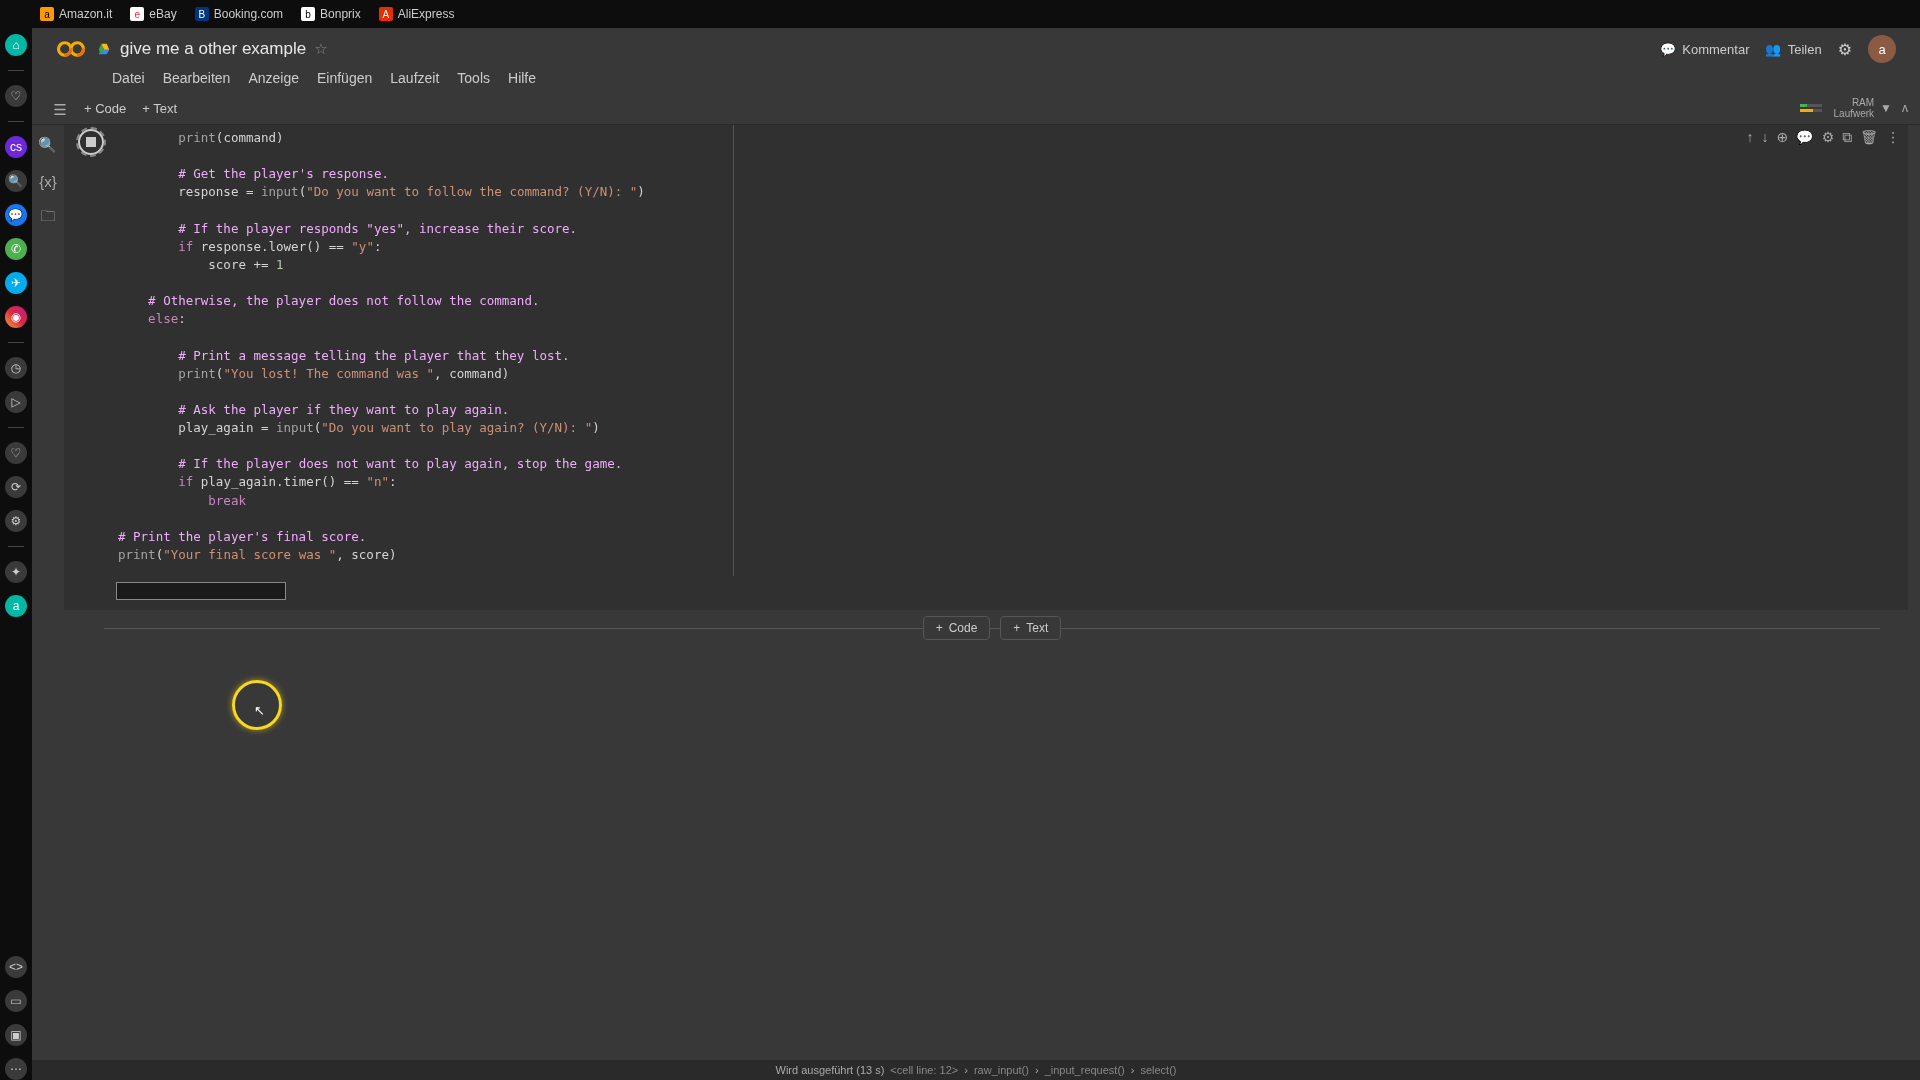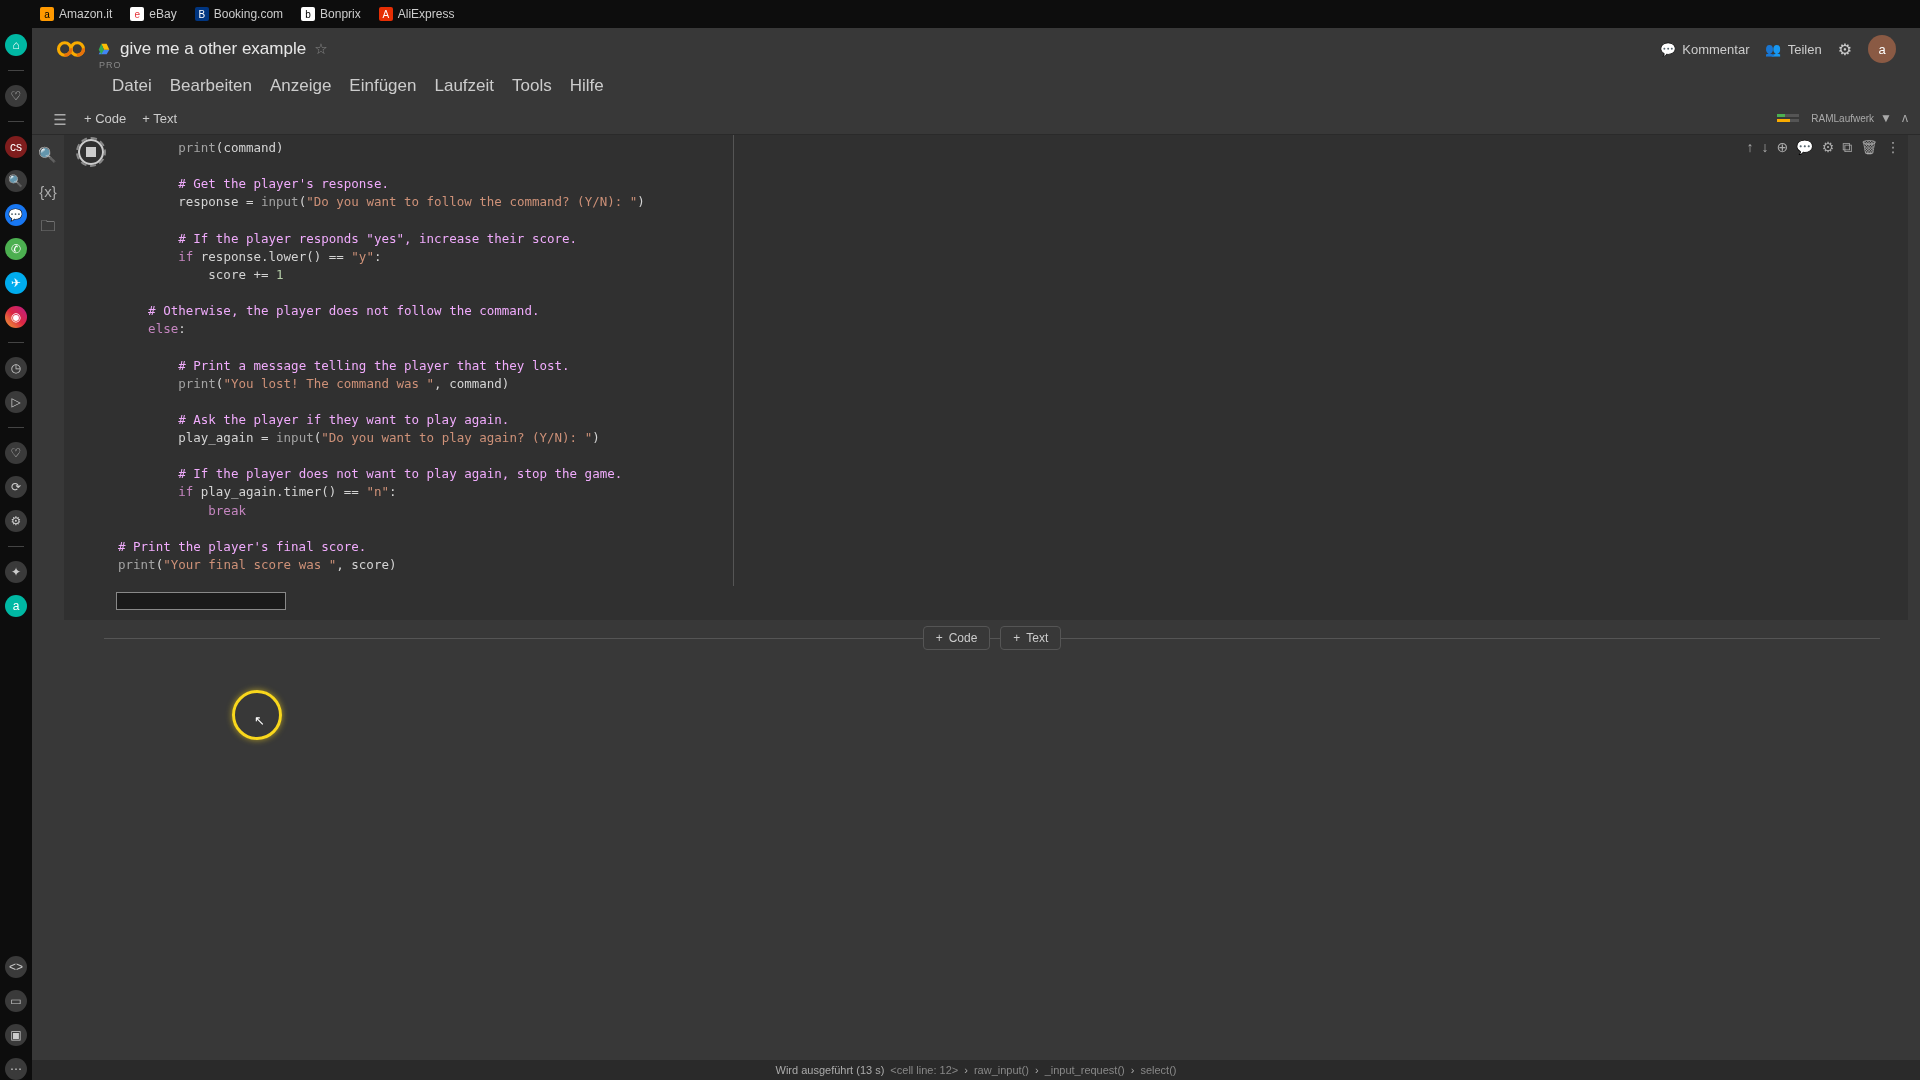--- a/index.html
+++ b/index.html
@@ -4,49 +4,49 @@
 <style>
 * { margin: 0; padding: 0; box-sizing: border-box; }
 body { font-family: Arial, sans-serif; background: #1a1a1a; color: #d4d4d4; overflow: hidden; width: 1920px; height: 1080px; }
 .browser-tabs { background: #0d0d0d; height: 28px; display: flex; align-items: center; padding-left: 40px; gap: 18px; font-size: 12px; color: #ccc; }
 .btab { display: flex; align-items: center; gap: 5px; cursor: pointer; }
 .btab-icon { width: 14px; height: 14px; display: inline-flex; align-items: center; justify-content: center; font-size: 10px; border-radius: 2px; }
 .main-wrap { display: flex; height: calc(100% - 28px); }
 .left-rail { width: 32px; background: #0d0d0d; display: flex; flex-direction: column; align-items: center; padding-top: 6px; gap: 12px; }
 .rail-icon { width: 22px; height: 22px; border-radius: 50%; display: flex; align-items: center; justify-content: center; font-size: 12px; cursor: pointer; }
 .rail-icon.teal { background: #00b8a3; color: #fff; }
-.rail-icon.orange { background: #7f1d1d; color: #fff; }
+.rail-icon.orange { background: #6d28d9; color: #fff; }
 .rail-icon.blue { background: #1877f2; color: #fff; }
 .rail-icon.pink { background: linear-gradient(45deg,#f09433,#e6683c,#dc2743,#cc2366,#bc1888); color: #fff; }
 .rail-icon.sky { background: #00acee; color: #fff; }
 .rail-icon.grey { background: #3a3a3a; color: #ccc; }
 .rail-icon.green { background: #4caf50; color: #fff; }
 .rail-divider { width: 16px; height: 1px; background: #444; margin: 2px 0; }
 .colab-area { flex: 1; background: #383838; display: flex; flex-direction: column; }
 .colab-header { background: #383838; padding: 6px 24px 0; }
 .title-row { display: flex; align-items: center; justify-content: space-between; }
 .title-left { display: flex; align-items: center; gap: 10px; }
 .colab-logo { width: 30px; height: 30px; }
 .doc-title { font-size: 17px; color: #e8e8e8; font-weight: 400; display: flex; align-items: center; gap: 8px; }
 .drive-icon { width: 16px; height: 16px; }
 .star-icon { font-size: 15px; color: #888; cursor: pointer; }
 .pro-badge { font-size: 9px; color: #888; letter-spacing: 1px; margin-left: 43px; margin-top: -4px; }
 .title-right { display: flex; align-items: center; gap: 16px; }
 .hdr-btn { display: flex; align-items: center; gap: 6px; font-size: 13px; color: #ccc; cursor: pointer; }
 .gear-icon { font-size: 16px; color: #ccc; cursor: pointer; }
 .avatar { width: 28px; height: 28px; border-radius: 50%; background: #8a5a44; color: #fff; display: flex; align-items: center; justify-content: center; font-size: 13px; cursor: pointer; }
-.menubar { display: flex; gap: 18px; padding: 6px 0 6px 56px; font-size: 17px; color: #ccc; }
+.menubar { display: flex; gap: 18px; padding: 6px 0 6px 56px; font-size: 14px; color: #ccc; }
 .menubar span { cursor: pointer; }
 .toolbar-row { display: flex; align-items: center; justify-content: space-between; background: #383838; padding: 4px 12px; border-bottom: 1px solid #2a2a2a; }
 .tool-left { display: flex; align-items: center; }
 .side-rail { width: 32px; display: flex; flex-direction: column; align-items: center; gap: 16px; padding-top: 4px; }
 .side-icon { width: 20px; height: 20px; color: #aaa; cursor: pointer; display: flex; align-items: center; justify-content: center; font-size: 15px; }
 .addbtn { display: flex; align-items: center; gap: 4px; font-size: 13px; color: #ccc; padding: 4px 8px; cursor: pointer; }
 .tool-right { display: flex; align-items: center; gap: 10px; }
-.ram-box { display: flex; align-items: flex-end; font-size: 10px; color: #aaa; line-height: 1.1; }
+.ram-box { display: flex; flex-direction: column; align-items: flex-end; font-size: 10px; color: #aaa; line-height: 1.1; }
 .ram-bars { display: flex; flex-direction: column; gap: 2px; margin-right: 6px; }
 .ram-bar { width: 22px; height: 3px; background: #555; }
 .ram-bar .fill { height: 100%; background: #4caf50; }
 .chev { color: #aaa; cursor: pointer; font-size: 12px; }
 .content-row { flex: 1; display: flex; overflow: hidden; }
 .notebook { flex: 1; overflow: auto; position: relative; }
 .cell { background: #303030; margin: 0 12px 0 0; border-left: 4px solid #303030; position: relative; }
 .cell-toolbar { position: absolute; top: 4px; right: 8px; display: flex; gap: 8px; color: #aaa; font-size: 14px; }
 .cell-toolbar span { cursor: pointer; }
 .code-area { display: flex; }
@@ -155,21 +155,20 @@
               <span>Kommentar</span>
             </div>
           <div class="hdr-btn">
               <span>👥</span>
               <span>Teilen</span>
             </div>
           <span class="gear-icon">⚙</span>
           <div class="avatar">a</div>
         </div>
       </div>
-      <div class="pro-badge">PRO</div>
       <div class="menubar">
         <span>Datei</span>
         <span>Bearbeiten</span>
         <span>Anzeige</span>
         <span>Einfügen</span>
         <span>Laufzeit</span>
         <span>Tools</span>
         <span>Hilfe</span>
       </div>
     </div>

